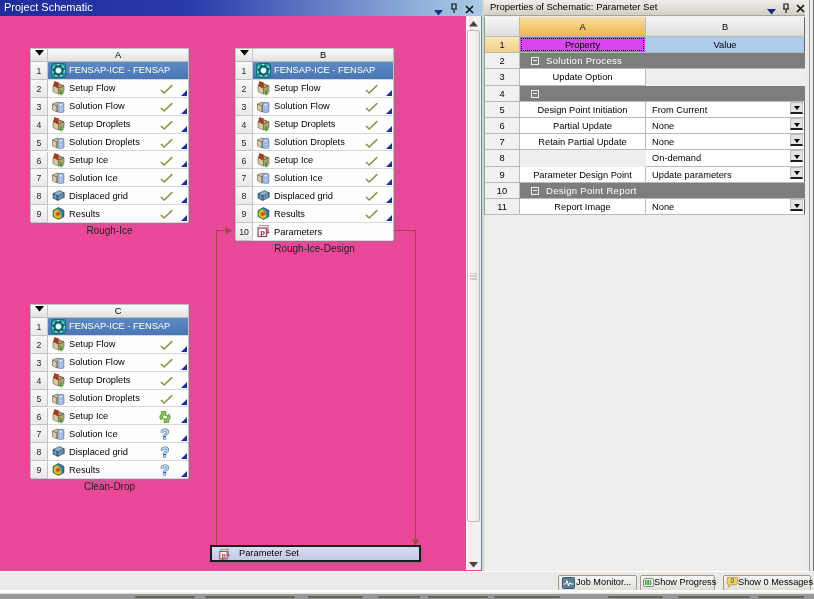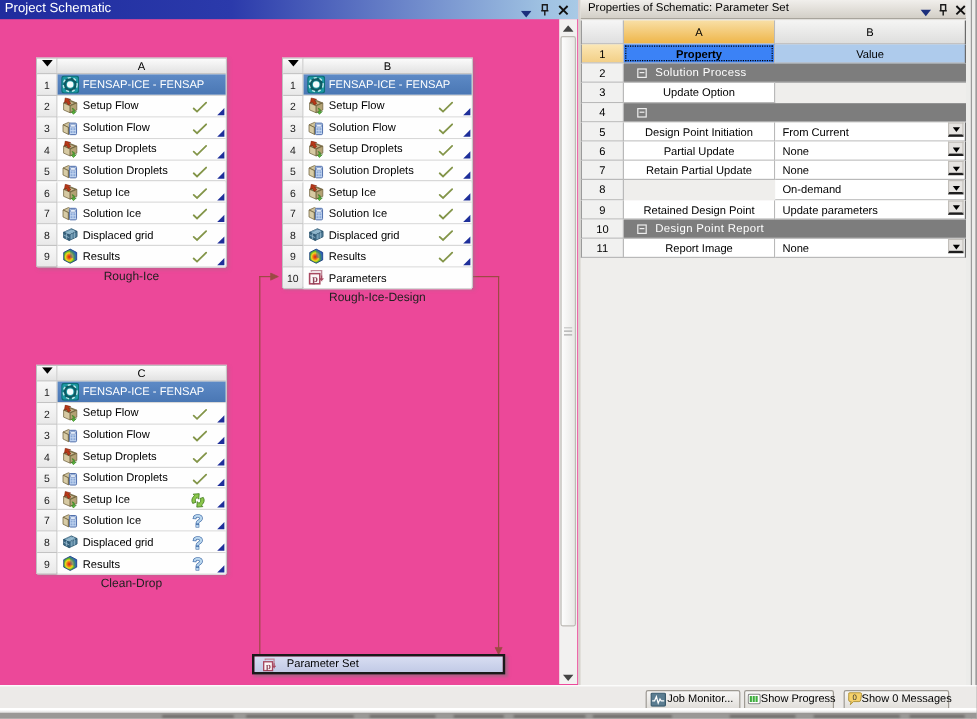--- a/index.html
+++ b/index.html
@@ -57,38 +57,38 @@
 #ptable { left:0px; top:17px; width:321px; }
 .prow { position:absolute; left:0; width:321px; }
 .pc { position:absolute; top:0; bottom:0; border-right:1px solid #b9b9b9; border-bottom:1px solid #b9b9b9; }
 .pc.num { left:0; width:36px; text-align:center; background:#f1f1f0; border-left:1px solid #9a9a9a; }
 .pc.ca { left:36px; width:126px; text-align:center; background:#fff; }
 .pc.cb { left:162px; width:159px; background:#fff; border-right:1px solid #6a6a6a; }
 .hdrow .num { background:linear-gradient(to bottom,#f6f6f6,#dfdfdf); }
 .hdrow .ca { background:linear-gradient(to bottom,#f8dfa6,#efb64a); }
 .hdrow .cb { background:linear-gradient(to bottom,#f5f5f4,#dededd); text-align:center; }
 .selrow .num { background:linear-gradient(to bottom,#fbe7b6,#f3cf86); }
-.selrow .ca { background:#3b82f6;font-weight:bold; }
+.selrow .ca { background:#d946ef; }
 .selrow .cb { background:#aecbec; text-align:center; }
 .dotted { position:absolute; left:1px; right:1px; top:1px; bottom:1px; border:1px dotted #000; }
 .sech { position:absolute; left:36px; width:285px; top:0; bottom:0; background:#7d7d7d; color:#fff;
   border-bottom:1px solid #b9b9b9;padding-left:48px; }
 .sech .minus { position:absolute; left:11px; top:4px; width:8px; height:8px; border:1px solid #eee; }
 .sech .minus:after { content:""; position:absolute; left:1px; top:2px; width:4px; height:1px; background:#eee; }
 .sech span { position:absolute; left:26px; top:0px; font-size:9.5px; letter-spacing:0.3px; }
 .vtext { position:absolute; left:6px; top:0px; }
 .drop { position:absolute; right:1px; top:0px; width:13px; height:12px !important;
   background:#e6e4e1; border:1px solid #c2bfba; border-bottom:2px solid #1e1e1e; }
 .drop:after { content:""; position:absolute; left:2.5px; top:3.5px; width:0; height:0;
   border-left:3.5px solid transparent; border-right:3.5px solid transparent; border-top:4px solid #000; }
 
 
 #sbar { left:0; top:571px; width:814px; height:19px; background:#eceae8; border-top:1px solid #fff; }
 .sbtn { position:absolute; top:3px; height:19px; background:linear-gradient(to bottom,#f8f7f6,#dcd9d4);
-  border:1px solid #9e9a93; border-radius:2px; font-size:9.2px; }
+  border:1px solid #9e9a93; border-radius:2px; font-size:9.2px;margin-left:20px; }
 #bstrip { left:0; top:590px; width:814px; height:9px; background:linear-gradient(to bottom,#ffffff 0%,#ffffff 18%,#dddcdb 45%,#c2c1c0 100%); }
 #bstrip2 { left:0; top:594px; width:814px; height:5px; background:#9a9896; }
 </style>
 </head>
 <body>
 <div class="abs" id="lpanel">
 <div class="abs" id="ltitle">
       <span style="position:absolute;left:4px;top:1px">Project Schematic</span>
       <span style="position:absolute;left:434px;top:6px"><svg width="9" height="6" viewBox="0 0 9 6">
           <path d="M0 0 L9 0 L4.5 5.5 Z" fill="#1c2f7c"></path>
@@ -747,21 +747,21 @@
 </div>
 <div class="prow" style="top:133.4px;height:16.2px">
 <div class="pc num" style="line-height:16px">8</div>
 <div class="pc cb">
           <span class="vtext" style="line-height:16px">On-demand</span>
           <span class="drop" style="height:15px"></span>
         </div>
 </div>
 <div class="prow" style="top:149.6px;height:16.2px">
 <div class="pc num" style="line-height:16px">9</div>
-<div class="pc ca" style="line-height:16px">Retained Design Point</div>
+<div class="pc ca" style="line-height:16px">Parameter Design Point</div>
 <div class="pc cb">
           <span class="vtext" style="line-height:16px">Update parameters</span>
           <span class="drop" style="height:15px"></span>
         </div>
 </div>
 <div class="prow" style="top:165.8px;height:16.2px">
 <div class="pc num" style="line-height:16px">10</div>
 <div class="sech">
           <div class="minus"></div>
           <span style="line-height:16px">Design Point Report</span>

